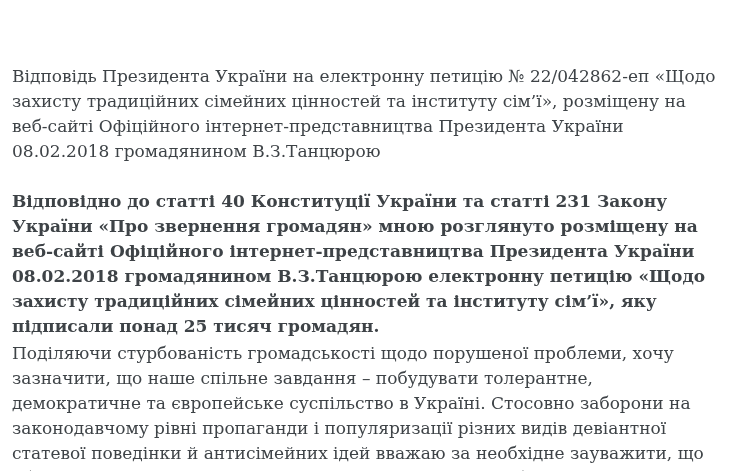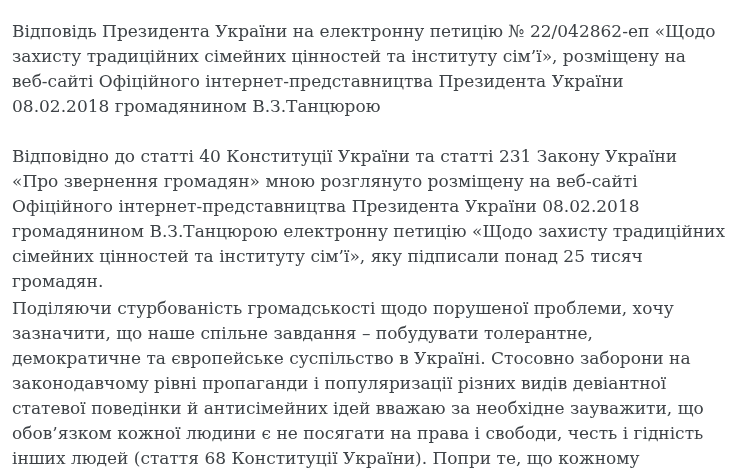--- a/index.html
+++ b/index.html
@@ -12,35 +12,37 @@
     height: 471px;
     overflow: hidden;
     font-family: "DejaVu Serif", "Liberation Serif", serif;
   }
   .doc {
     box-sizing: border-box;
     width: 736px;
     height: 393px;
     padding: 19px 10px 0 12px;
     background: #ffffff;
+    margin-top: 45px;
   }
   .doc p {
     margin: 0;
     font-size: 17px;
     line-height: 25px;
     color: #3e4347;
     text-align: left;
     letter-spacing: 0;
     word-spacing: 0;
   }
   .doc p.para-title {
     margin-bottom: 25px; 
   }
   .doc p.para-legal {
     margin-bottom: 2px; 
+    font-weight: bold;
   }
 </style>
 </head>
 <body>
 
 <div class="doc">
   <p class="para-title">Відповідь Президента України на електронну петицію № 22/042862-еп «Щодо захисту традиційних сімейних цінностей та інституту сім’ї», розміщену на веб-сайті Офіційного інтернет-представництва Президента України 08.02.2018 громадянином В.З.Танцюрою</p>
   <p class="para-legal">Відповідно до статті 40 Конституції України та статті 231 Закону України «Про звернення громадян» мною розглянуто розміщену на веб-сайті Офіційного інтернет-представництва Президента України 08.02.2018 громадянином В.З.Танцюрою електронну петицію «Щодо захисту традиційних сімейних цінностей та інституту сім’ї», яку підписали понад 25 тисяч громадян.</p>
   <p class="para-body">Поділяючи стурбованість громадськості щодо порушеної проблеми, хочу зазначити, що наше спільне завдання – побудувати толерантне, демократичне та європейське суспільство в Україні. Стосовно заборони на законодавчому рівні пропаганди і популяризації різних видів девіантної статевої поведінки й антисімейних ідей вважаю за необхідне зауважити, що обов’язком кожної людини є не посягати на права і свободи, честь і гідність інших людей (стаття 68 Конституції України). Попри те, що кожному гарантовані права на свободу світогляду і віросповідання, на свободу думки і слова, на вільне вираження своїх поглядів і переконань, Конституцією України та Європейською конвенцією про захист прав людини і основоположних свобод встановлені обмеження цих прав, зокрема з метою захисту прав інших людей.</p>
 </div>

